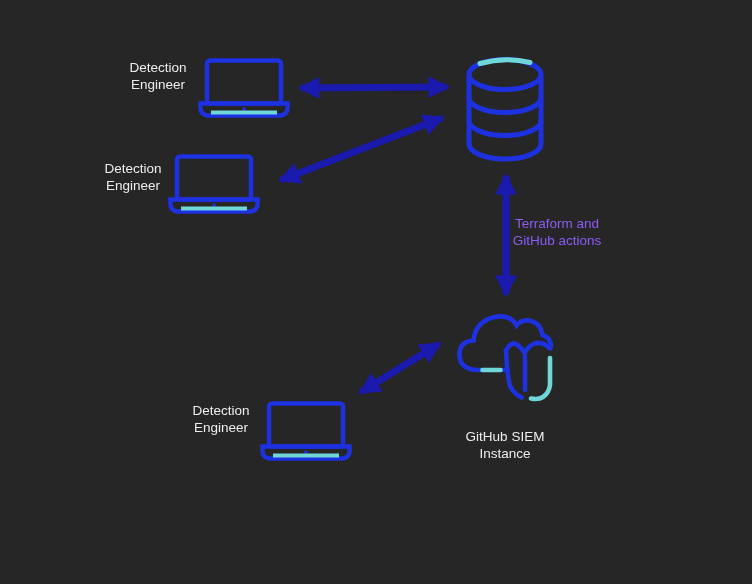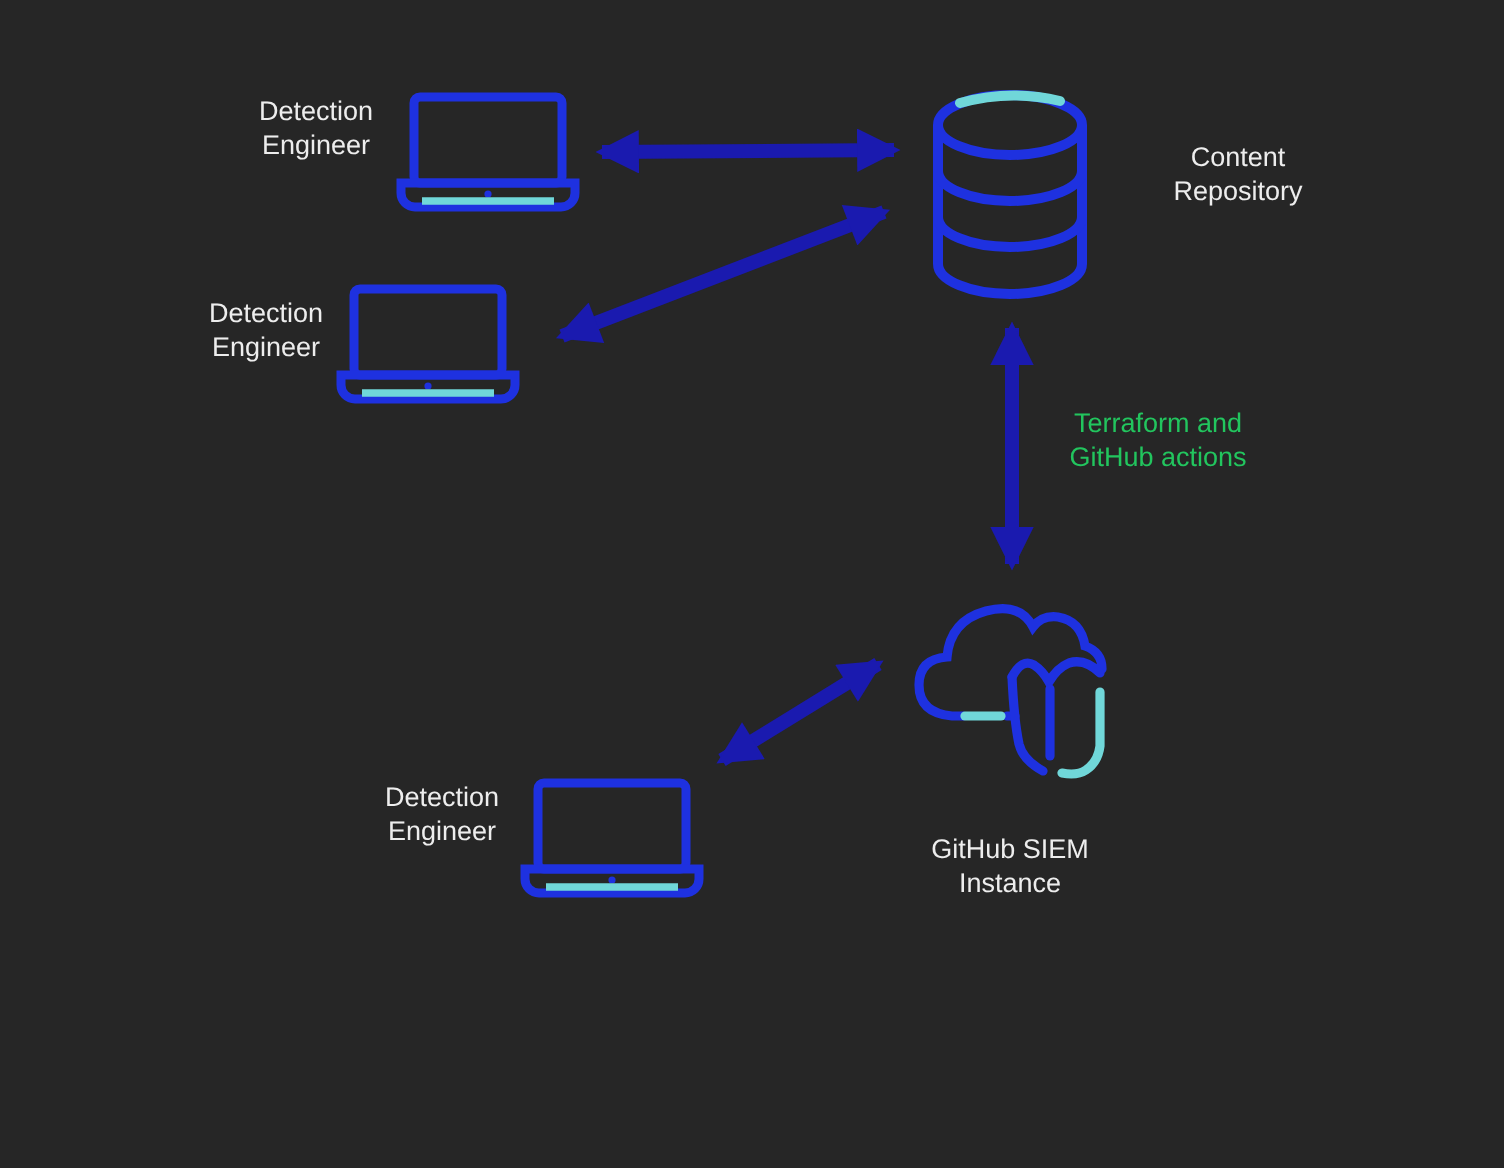--- a/index.html
+++ b/index.html
@@ -1,21 +1,21 @@
 <!DOCTYPE html>
 <html><head>
 <meta charset="utf-8">
 <style>
   html,body{margin:0;padding:0;}
   body{
     width:752px;height:584px;position:relative;overflow:hidden;
     background:#262626;
     font-family:"Liberation Sans","DejaVu Sans",sans-serif;
   }
-  .stage{position:absolute;inset:0;width:752px;height:412px;}
+  .stage{position:absolute;inset:0;width:752px;height:412px;margin-top:12px;}
   .node-icon{position:absolute;}
   .node-label{
     position:absolute;width:124px;
     color:#ededed;font-size:13.5px;line-height:17px;
     text-align:center;white-space:pre-line;
   }
   svg{display:block;overflow:visible;}
   .arrows{position:absolute;left:0;top:0;}
 </style>
 </head>
@@ -74,24 +74,22 @@
     <g stroke="#1e31e0" stroke-width="5" fill="none">
       <ellipse cx="39" cy="18.5" rx="36" ry="15"></ellipse>
       <path d="M3,18.5 V88"></path>
       <path d="M75,18.5 V88"></path>
       <path d="M3,41.5 A36,15 0 0 0 75,41.5"></path>
       <path d="M3,64.5 A36,15 0 0 0 75,64.5"></path>
       <path d="M3,88 A36,15 0 0 0 75,88"></path>
     </g>
     <path d="M14,7.5 Q39,0.5 64,6.5" stroke="#70d7d9" stroke-width="5" stroke-linecap="round" fill="none"></path>
   </svg>
-  <div class="node-label" style="left: 557px; top: 70px; color: rgb(237, 237, 237);">Content
-Repository</div>
 
-  <div class="node-label" style="left: 517px; top: 203px; color: #22c55e;">Terraform and
+  <div class="node-label" style="left: 495px; top: 203px; color: #8b5cf6;">Terraform and
 GitHub actions</div>
 
   <svg class="node-icon" style="left:455px;top:298px" width="100" height="95" viewBox="0 0 100 95">
     <g stroke="#1e31e0" stroke-width="4.6" fill="none" stroke-linecap="round">
 
       <path d="M26.5,60 H21 Q4.5,58.5 4.5,44.5 Q4.5,31.5 18.5,30.5 Q20,12.5 38,7.5 Q55,3 61.5,15.5 Q66,9.5 74,10.5 Q85.5,12.5 87.5,25 Q96,28 96,36.5"></path>
 
       <path d="M48.5,60 H52.5"></path>
 
       <path d="M51,40.5 Q56,31 62,34.5 Q66.5,37.5 69.5,43 Q73.5,36 79.5,33.5 Q87.5,31 95,38.5"></path>

